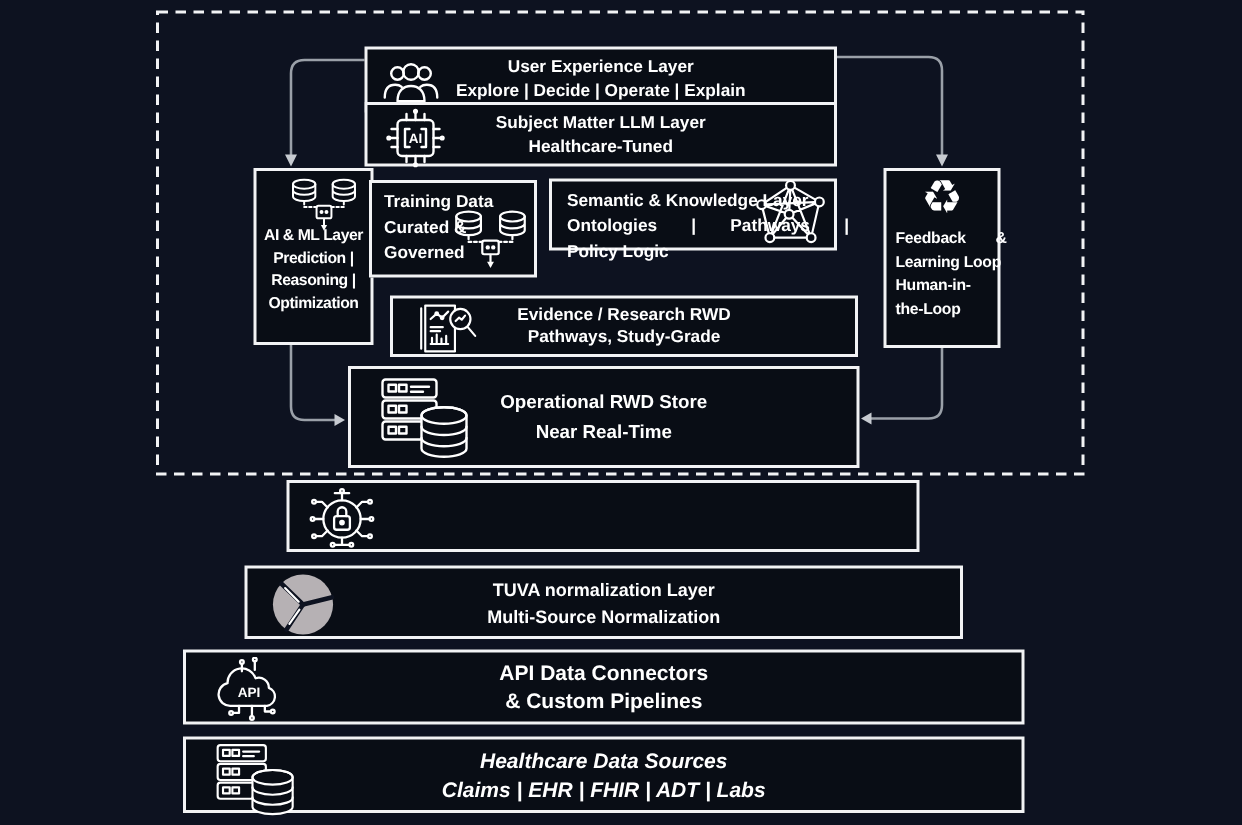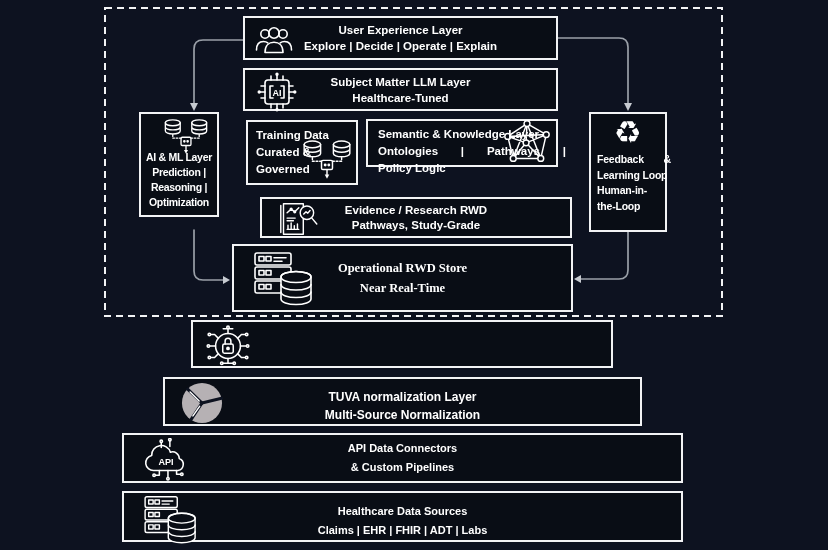--- a/index.html
+++ b/index.html
@@ -20,40 +20,40 @@
   svg.connectors{position:absolute;left:0;top:0;z-index:1;}
   .box{
     position:absolute;z-index:2;box-sizing:border-box;
     background:var(--box-fill);border:2px solid var(--border);
   }
   .txt{position:relative;width:100%;font-weight:700;text-align:center;}
   .icon{position:absolute;display:block;line-height:0;}
   .ic-svg{stroke:#fff;fill:none;stroke-width:1.6;stroke-linecap:round;stroke-linejoin:round;}
 
   
-  .b-ux{left:243px;top:16px;width:315px;height:44px;display:flex;align-items:center;}
+  .b-ux{left:243px;top:31px;width:315px;height:44px;display:flex;align-items:center;}
   .b-llm{left:243px;top:68px;width:315px;height:43px;display:flex;align-items:center;}
-  .b-aiml{left:139px;top:112px;width:80px;height:105px;}
+  .b-aiml{left:169px;top:112px;width:80px;height:118px;}
   .b-training{left:246px;top:120px;width:112px;height:65px;}
   .b-semantic{left:366px;top:119px;width:192px;height:48px;}
   .b-feedback{left:589px;top:112px;width:78px;height:120px;}
   .b-evidence{left:260px;top:197px;width:312px;height:41px;display:flex;align-items:center;}
   .b-operational{left:232px;top:244px;width:341px;height:68px;display:flex;align-items:center;}
   .b-governance{left:191px;top:320px;width:422px;height:48px;display:flex;align-items:center;}
-  .b-tuva{left:163px;top:377px;width:479px;height:49px;display:flex;align-items:flex-end;}
+  .b-tuva{left:163px;top:377px;width:479px;height:49px;display:flex;align-items:center;}
   .b-api{left:122px;top:433px;width:561px;height:50px;display:flex;align-items:center;}
-  .b-sources{left:122px;top:491px;width:561px;height:51px;display:flex;align-items:flex-end;}
+  .b-sources{left:122px;top:491px;width:561px;height:51px;display:flex;align-items:center;font-style:italic;}
 
   
   .b-ux .txt,.b-llm .txt{font-size:11.5px;line-height:16px;}
   .b-evidence .txt{font-size:11.5px;line-height:15px;}
-  .b-operational .txt{font-size:12.5px;line-height:20px;font-family:Liberation Serif, serif;}
+  .b-operational .txt{font-size:12.5px;line-height:20px;}
   .b-governance .txt{font-size:12px;line-height:18px;}
   .b-tuva .txt{font-size:12px;line-height:18px;}
-  .b-api .txt,.b-sources .txt{font-size:11px;line-height:19px;}
+  .b-api .txt,.b-sources .txt{font-size:14px;line-height:19px;}
   .b-aiml .txt{margin-top:36px;font-size:10.5px;line-height:15px;letter-spacing:-0.3px;}
   .b-training .txt{position:absolute;left:8px;top:5px;text-align:left;font-size:11.5px;line-height:17px;}
   .b-semantic .txt{position:absolute;left:10px;right:8px;top:5px;text-align:left;font-size:11.5px;line-height:17px;}
   .b-semantic .justify{ text-align:justify; text-align-last:justify; }
   .b-feedback .txt{position:absolute;left:6px;right:6px;top:38px;text-align:left;font-size:10.5px;line-height:15.5px;letter-spacing:-0.2px;}
   .b-feedback .justify{ text-align:justify; text-align-last:justify; }
 
   
   .i-ux{left:10px;top:8px;}
   .i-llm{left:12px;top:2px;}

